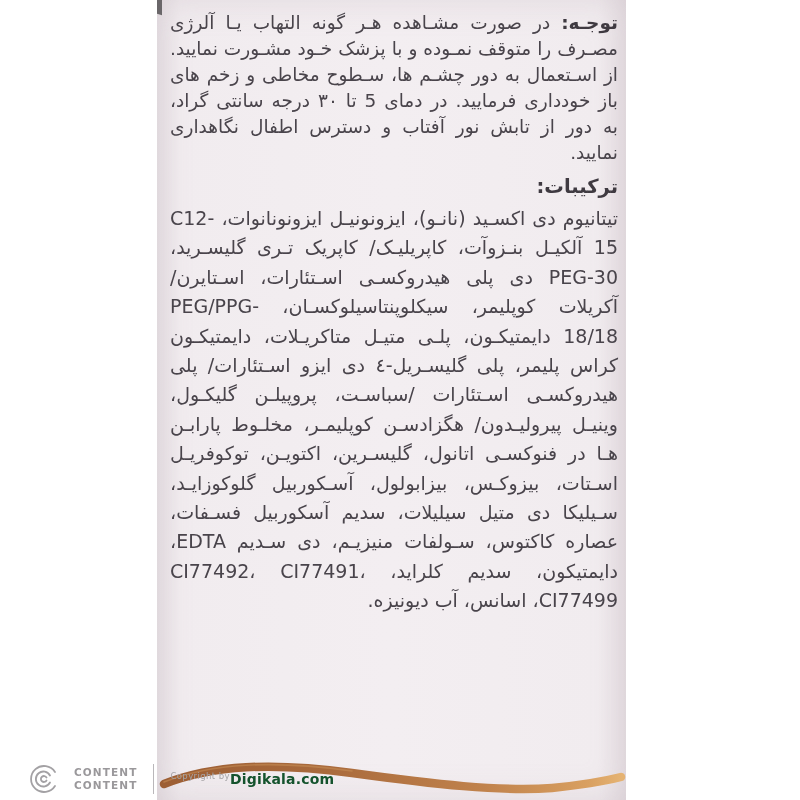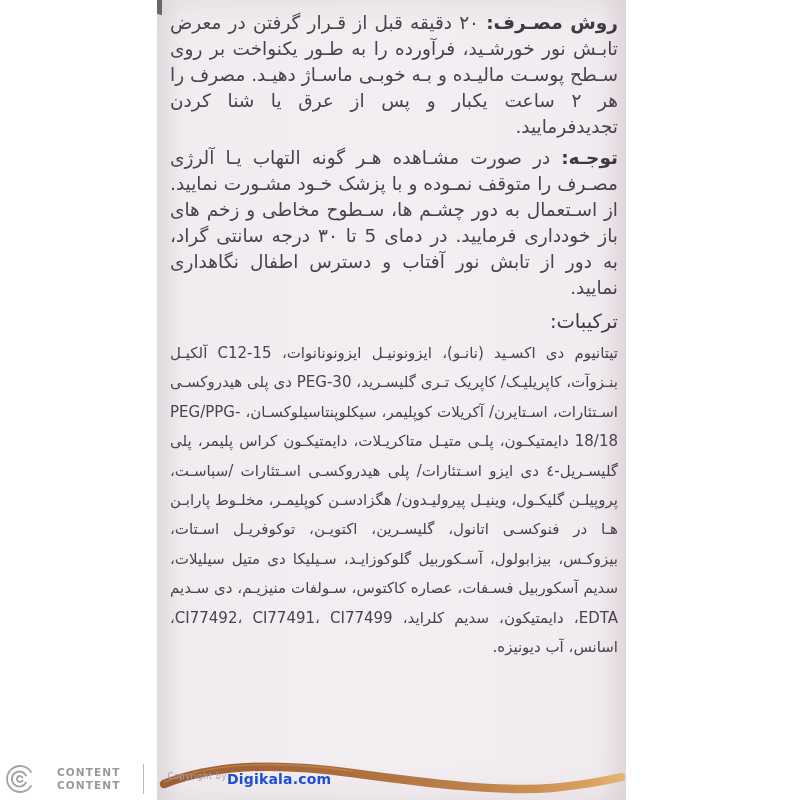--- a/index.html
+++ b/index.html
@@ -50,46 +50,46 @@
   .para {
     margin: 0 0 5px 0;
     font-size: 18.5px;
     line-height: 26px;
   }
   .para b { font-weight: bold; color: #3f3a41; }
   .heading {
     margin: 8px 0 4px 0;
     font-size: 19.5px;
     line-height: 26px;
-    font-weight: normal;
+    font-weight: bold;
     color: #3f3a41;
     text-align: right;
   }
   .ingredients {
-    font-size: 15px;
+    font-size: 19px;
     line-height: 29.4px;
     margin: 0;
   }
   .wave {
     position: absolute;
     left: 0;
     bottom: 0;
     width: 469px;
     height: 66px;
     display: block;
   }
   
   .watermark {
     position: absolute;
-    left: 4px;
+    left: 28px;
     top: 761px;
     height: 36px;
     display: flex;
     align-items: center;
-    gap: 21px;
+    gap: 14px;
   }
   .wm-logo { width: 32px; height: 32px; flex: 0 0 auto; }
   .wm-brand {
     color: #9a989b;
     font-weight: bold;
     font-size: 10.5px;
     letter-spacing: 1.1px;
     line-height: 1.22;
     white-space: nowrap;
   }
@@ -101,38 +101,37 @@
     margin: 0 2px;
   }
   .wm-right { display: flex; justify-content: center; }
   .wm-copy {
     color: #a6a4a7;
     font-size: 8.5px;
     letter-spacing: 0.4px;
     line-height: 1.3;
   }
   .wm-site {
-    color: #1d4ed8;
+    color: #14532d;
     font-size: 14px;
     font-weight: bold;
     letter-spacing: 0.2px;
     line-height: 1.15;
     text-align: center;
   }
 </style>
 </head>
 <body>
 
 <div class="stage">
 
   <div class="box">
     <div class="corner-mark"></div>
 
     <div class="panel-text">
-      <p class="para"><b>روش مصـرف:</b><span> ۲۰ دقیقه قبل از قـرار گرفتن در معرض تابـش نور خورشـید، فرآورده را به طـور یکنواخت بر روی سـطح پوسـت مالیـده و بـه خوبـی ماسـاژ دهیـد. مصرف را هر ۲ ساعت یکبار و پس از عرق یا شنا کردن تجدیدفرمایید.</span></p>
 
       <p class="para"><b>توجـه:</b><span> در صورت مشـاهده هـر گونه التهاب یـا آلرژی مصـرف را متوقف نمـوده و با پزشک خـود مشـورت نمایید. از اسـتعمال به دور چشـم ها، سـطوح مخاطی و زخم های باز خودداری فرمایید. در دمای 5 تا ۳۰ درجه سانتی گراد، به دور از تابش نور آفتاب و دسترس اطفال نگاهداری نمایید.</span></p>
 
       <p class="heading">ترکیبات:</p>
 
       <p class="para ingredients">تیتانیوم دی اکسـید (نانـو)، ایزونونیـل ایزونونانوات، C12-15 آلکیـل بنـزوآت، کاپریلیـک/ کاپریک تـری گلیسـرید، PEG-30 دی پلی هیدروکسـی اسـتئارات، اسـتایرن/ آکریلات کوپلیمر، سیکلوپنتاسیلوکسـان، PEG/PPG-18/18 دایمتیکـون، پلـی متیـل متاکریـلات، دایمتیکـون کراس پلیمر، پلی گلیسـریل-٤ دی ایزو اسـتئارات/ پلی هیدروکسـی اسـتئارات /سباسـت، پروپیلـن گلیکـول، وینیـل پیرولیـدون/ هگزادسـن کوپلیمـر، مخلـوط پارابـن هـا در فنوکسـی اتانول، گلیسـرین، اکتویـن، توکوفریـل اسـتات، بیزوکـس، بیزابولول، آسـکوربیل گلوکوزایـد، سـیلیکا دی متیل سیلیلات، سدیم آسکوربیل فسـفات، عصاره کاکتوس، سـولفات منیزیـم، دی سـدیم EDTA، دایمتیکون، سدیم کلراید، CI77492، CI77491، CI77499، اسانس، آب دیونیزه.</p>
     </div>
 
     <svg class="wave" viewBox="0 0 469 66" preserveAspectRatio="none">
       <defs>

